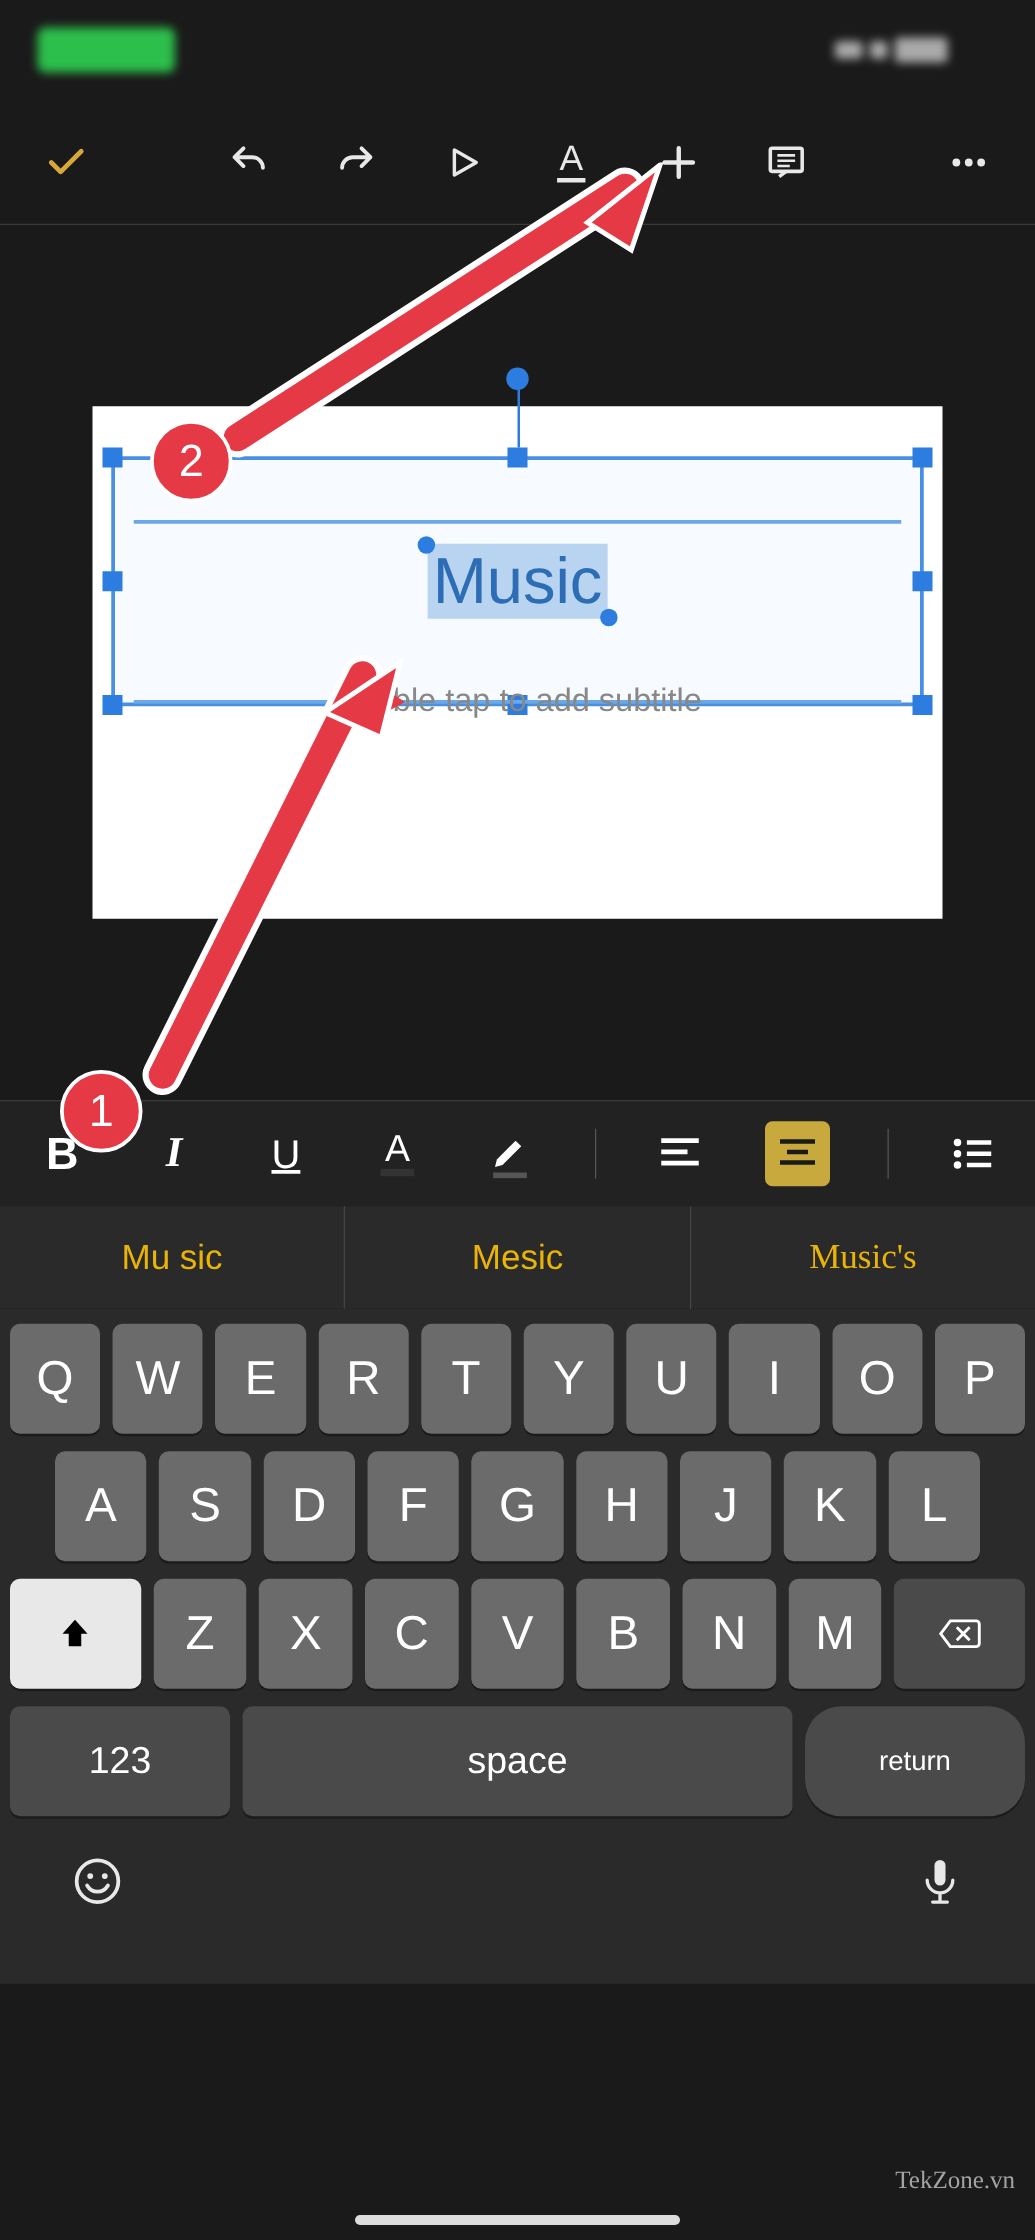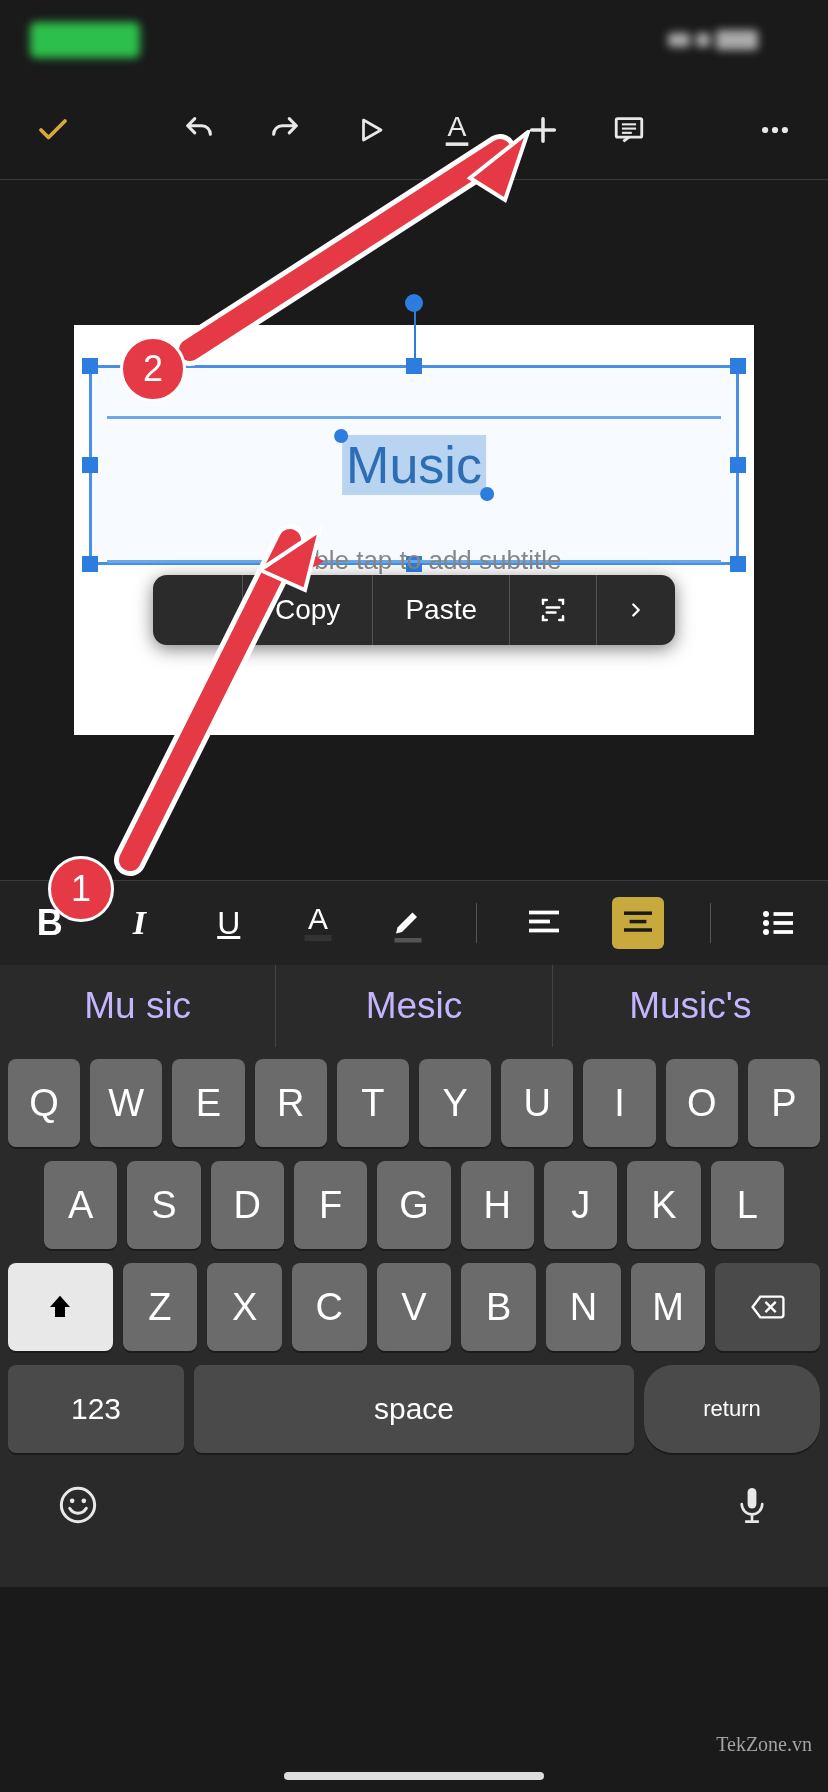--- a/index.html
+++ b/index.html
@@ -45,22 +45,22 @@
 .marker-1 { left: 48px; top: 856px; }
 .marker-2 { left: 120px; top: 336px; }
 .arrow { position: absolute; z-index: 40; }
 
 .format-bar { height: 85px; border-top: 1px solid #3a3a3a; display: flex; align-items: center; padding: 0 28px; gap: 46px; background: #222; }
 .fmt-btn { width: 44px; height: 44px; display: flex; align-items: center; justify-content: center; color: #fff; }
 .fmt-btn.active { background: #c8a93e; border-radius: 6px; padding: 6px; width: 52px; height: 52px; }
 .fmt-sep { width: 1px; height: 40px; background: #555; }
 
 .suggestions { height: 82px; display: flex; background: #2a2a2a; }
-.sugg { flex: 1; display: flex; align-items: center; justify-content: center; font-size: 37px; color: #c4b5fd; border-right: 1px solid #444; }
-.sugg:last-child { border-right: none; }
+.sugg { flex: 1; display: flex; align-items: center; justify-content: center; font-size: 28px; color: #eab308; border-right: 1px solid #444; }
+.sugg:last-child { border-right: none; font-family: Liberation Serif, serif; }
 
 .keyboard { background: #2a2a2a; padding: 12px 8px 0; }
 .kb-row { display: flex; gap: 10px; margin-bottom: 14px; justify-content: center; }
 .key { flex: 1; height: 88px; background: #6b6b6b; border-radius: 8px; display: flex; align-items: center; justify-content: center; font-size: 38px; color: #fff; box-shadow: 0 2px 0 rgba(0,0,0,0.35); }
 .key-dark { background: #4a4a4a; }
 .key-shift { background: #e8e8e8; color: #000; }
 .row2 { padding: 0 36px; }
 .key-wide15 { flex: 1.4; }
 .key-space { flex: 5; }
 .key-return { flex: 2; font-size: 22px; border-radius: 29px; }
@@ -152,35 +152,20 @@
       <div class="title-line1"></div>
       <div class="title-line2"></div>
       <div class="title-text">
         <span class="text-sel-dot tsd-1"></span>
         <span>Music</span>
         <span class="text-sel-dot tsd-2"></span>
       </div>
     </div>
     <div class="subtitle">Double tap to add subtitle</div>
 
-    <div class="context-menu">
-      <div class="ctx-item ctx-first"></div>
-      <div class="ctx-item">Copy</div>
-      <div class="ctx-item">Paste</div>
-      <div class="ctx-item ctx-icon">
-        <svg width="30" height="30" viewBox="0 0 24 24">
-            <path d="M4 7V4h3M20 7V4h-3M4 17v3h3M20 17v3h-3M7 10h10M7 14h7" stroke="#fff" stroke-width="2" fill="none" stroke-linecap="round"></path>
-          </svg>
-      </div>
-      <div class="ctx-item ctx-icon">
-        <svg width="22" height="22" viewBox="0 0 24 24">
-            <path d="M9 6l6 6-6 6" stroke="#fff" stroke-width="2.5" fill="none" stroke-linecap="round" stroke-linejoin="round"></path>
-          </svg>
-      </div>
-    </div>
   </div>
 </div>
 
 <svg class="arrow" style="left:110px; top:520px;" width="280" height="360">
   <defs>
       <linearGradient id="g1">
         <stop offset="0%" stop-color="#e63946"></stop>
         <stop offset="100%" stop-color="#e63946"></stop>
       </linearGradient>
     </defs>

